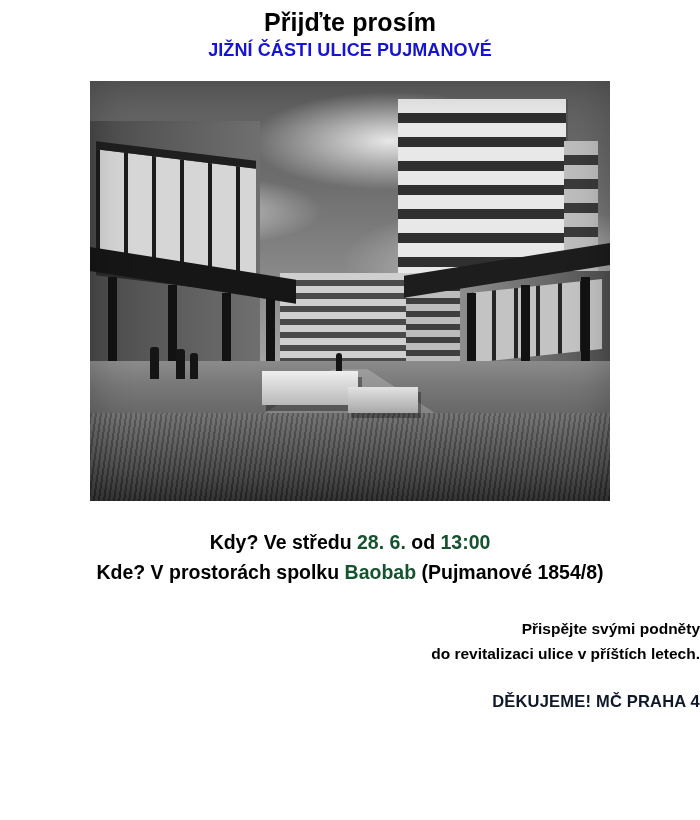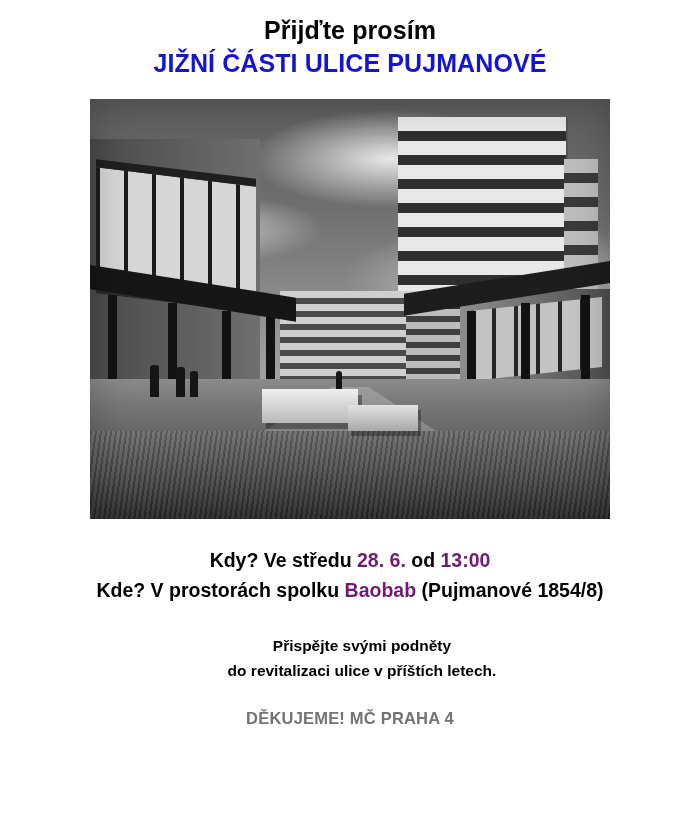--- a/index.html
+++ b/index.html
@@ -16,31 +16,31 @@
   }
   .poster {
     position: relative;
     width: 700px;
     height: 820px;
     box-sizing: border-box;
     padding: 0;
   }
   .headline {
     text-align: center;
-    padding-top: 14px;
+    padding-top: 6px;
   }
   .headline .line {
     font-size: 25px;
     font-weight: bold;
     line-height: 1.33;
     letter-spacing: 0.1px;
   }
   .headline .line.accent {
     color: #1414d2;
-    font-size: 25px;
+    font-size: 18px;
   }
 
   .photo-wrap {
     margin: 18px auto 0 auto;
     width: 520px;
     height: 420px;
   }
   .photo {
     width: 100%;
     height: 100%;
@@ -224,38 +224,38 @@
 
   .details {
     text-align: center;
     margin-top: 26px;
   }
   .details .dline {
     font-size: 19.5px;
     font-weight: bold;
     line-height: 1.55;
   }
-  .hl { color: #701a75; }
+  .hl { color: #14532d; }
 
   .appeal {
-    text-align: center;
+    text-align: right;
     margin-top: 28px;
     margin-left: 24px;
   }
   .appeal .aline {
     font-size: 15.5px;
     font-weight: bold;
     line-height: 1.62;
   }
   .thanks {
-    text-align: center;
+    text-align: right;
     margin-top: 26px;
     font-size: 16.5px;
     font-weight: bold;
-    color: #737373;
+    color: #0f172a;
     letter-spacing: 0.2px;
   }
 </style>
 </head>
 <body>
 
 <div class="poster">
 
   <div class="headline">
     <div class="line">Přijďte prosím</div>

